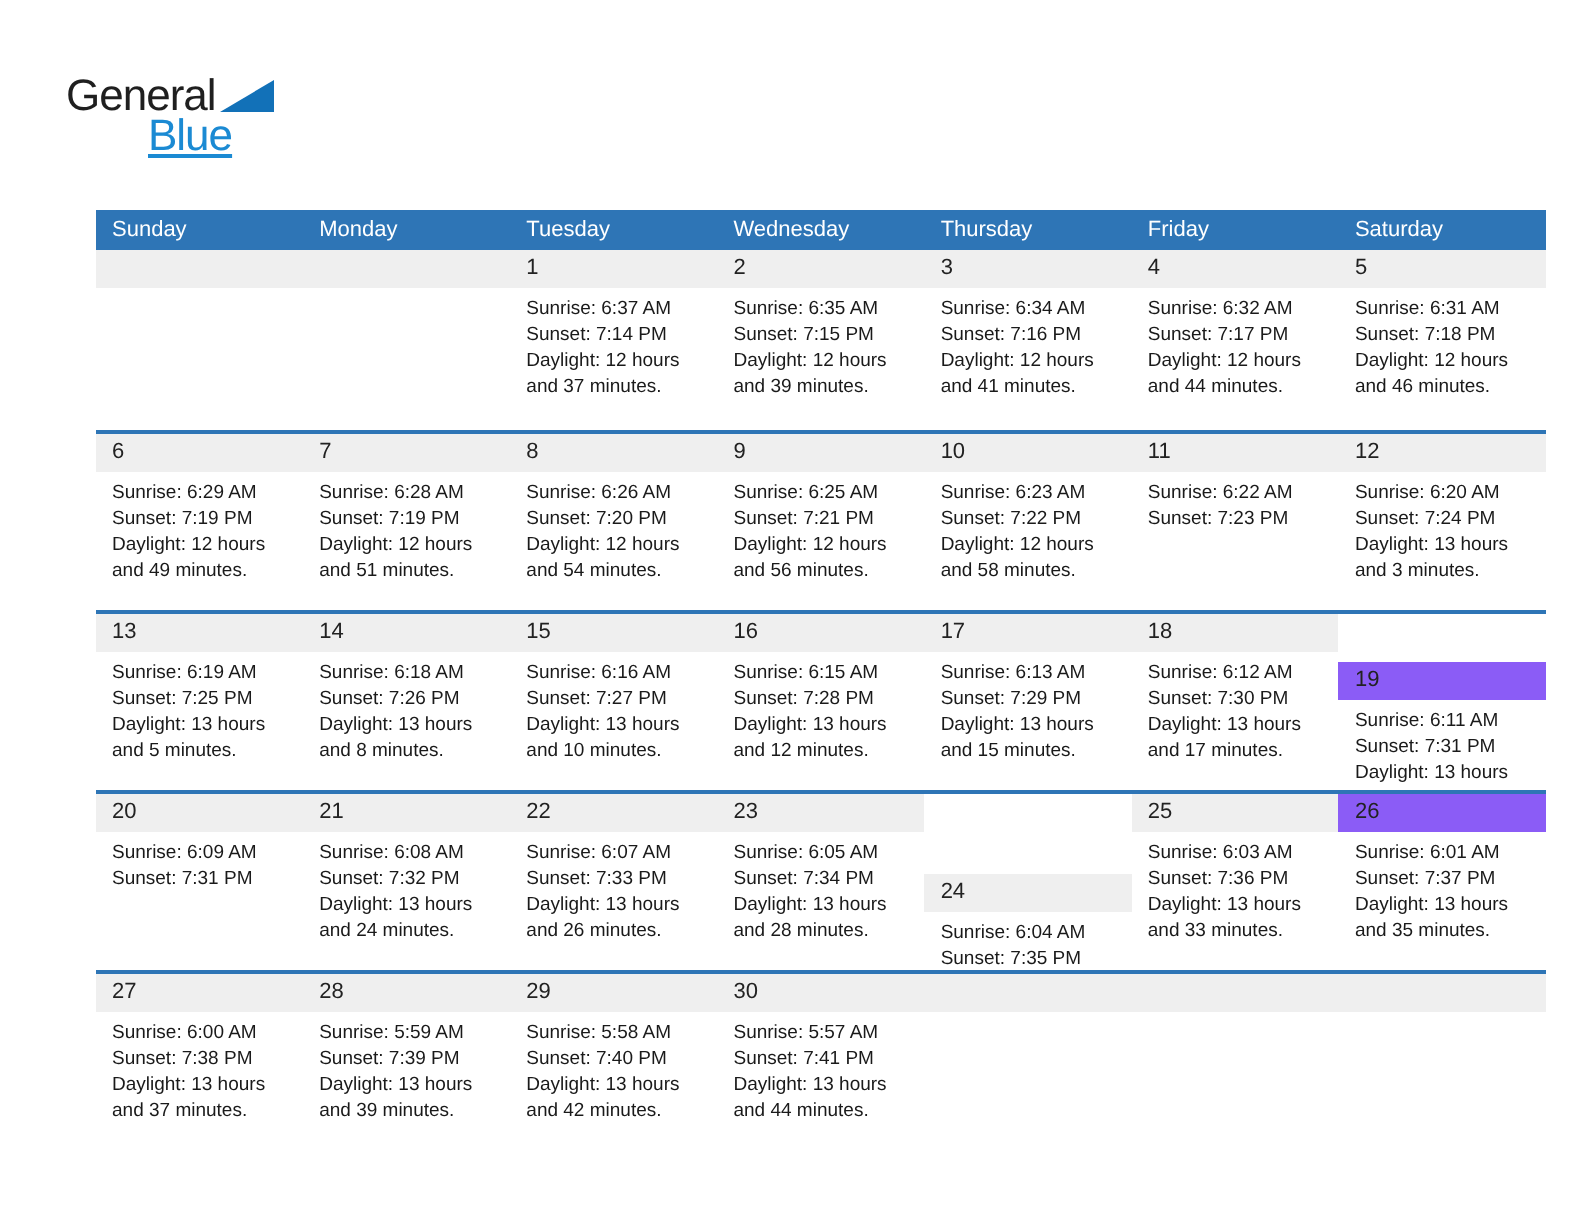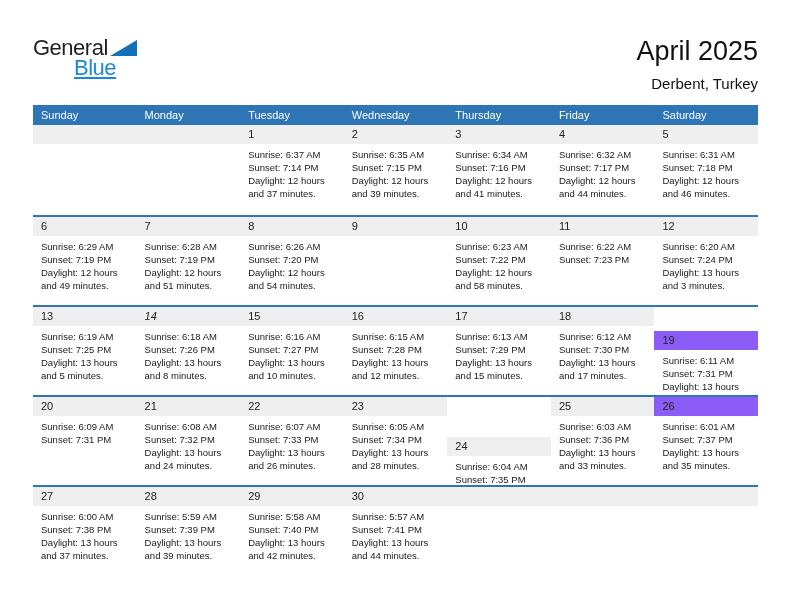--- a/index.html
+++ b/index.html
@@ -23,21 +23,21 @@
     border-bottom:16px solid #1271b8;
   }
   .logo-blue{font-size:22px;line-height:18px;color:#1b8ad3;margin-left:41px;letter-spacing:-0.5px;}
 
   
   .title-block{position:absolute;right:34px;top:36px;text-align:right;}
   .title{font-size:27px;line-height:30px;color:#111;}
   .subtitle{font-size:15px;line-height:18px;margin-top:9px;color:#111;}
 
   
-  .calendar{position:absolute;left:33px;top:105px;width:725px;}
+  .calendar{position:absolute;left:48px;top:105px;width:725px;}
   .weekday-row{display:flex;height:20px;align-items:center;}
   .weekday{flex:1;color:#ffffff;font-size:11px;padding-left:8px;overflow:hidden;white-space:nowrap;}
 
   .week{display:flex;height:90px;box-sizing:border-box;}
   .week.bordered{border-top:2px solid #2e75b6;}
   .cell{flex:1;overflow:hidden;}
   .num{
     height:19px;line-height:19px;
     background:#efefef;
     font-size:11px;color:#222;
@@ -51,24 +51,20 @@
 <div class="page">
 
   <div class="logo">
     <div class="logo-row">
       <span class="logo-general">General</span>
       <span class="logo-triangle" style="border-bottom-color: rgb(18, 113, 184);"></span>
     </div>
     <div class="logo-blue" style="color: rgb(27, 138, 211); text-decoration: underline;">Blue</div>
   </div>
 
-  <div class="title-block">
-    <div class="title">April 2025</div>
-    <div class="subtitle">Derbent, Turkey</div>
-  </div>
 
   <div class="calendar">
     <div class="weekday-row" style="background: rgb(46, 117, 182);">
         <div class="weekday">Sunday</div>
         <div class="weekday">Monday</div>
         <div class="weekday">Tuesday</div>
         <div class="weekday">Wednesday</div>
         <div class="weekday">Thursday</div>
         <div class="weekday">Friday</div>
         <div class="weekday">Saturday</div>
@@ -144,20 +140,25 @@
           <div class="cell">
             <div class="num" style="background: rgb(239, 239, 239);">8</div>
             <div class="body">
               <div>Sunrise: 6:26 AM</div>
               <div>Sunset: 7:20 PM</div>
               <div>Daylight: 12 hours and 54 minutes.</div>
             </div>
           </div>
           <div class="cell">
             <div class="num" style="background: rgb(239, 239, 239);">9</div>
+            <div class="body">
+              <div>Sunrise: 6:25 AM</div>
+              <div>Sunset: 7:21 PM</div>
+              <div>Daylight: 12 hours and 56 minutes.</div>
+            </div>
           </div>
           <div class="cell">
             <div class="num" style="background: rgb(239, 239, 239);">10</div>
             <div class="body">
               <div>Sunrise: 6:23 AM</div>
               <div>Sunset: 7:22 PM</div>
               <div>Daylight: 12 hours and 58 minutes.</div>
             </div>
           </div>
           <div class="cell">
@@ -179,21 +180,21 @@
         <div class="week bordered" style="border-top-color: rgb(46, 117, 182);">
           <div class="cell">
             <div class="num" style="background: rgb(239, 239, 239);">13</div>
             <div class="body">
               <div>Sunrise: 6:19 AM</div>
               <div>Sunset: 7:25 PM</div>
               <div>Daylight: 13 hours and 5 minutes.</div>
             </div>
           </div>
           <div class="cell">
-            <div class="num" style="background: rgb(239, 239, 239); font-style: italic;">14</div>
+            <div class="num" style="background: rgb(239, 239, 239);">14</div>
             <div class="body">
               <div>Sunrise: 6:18 AM</div>
               <div>Sunset: 7:26 PM</div>
               <div>Daylight: 13 hours and 8 minutes.</div>
             </div>
           </div>
           <div class="cell">
             <div class="num" style="background: rgb(239, 239, 239);">15</div>
             <div class="body">
               <div>Sunrise: 6:16 AM</div>

